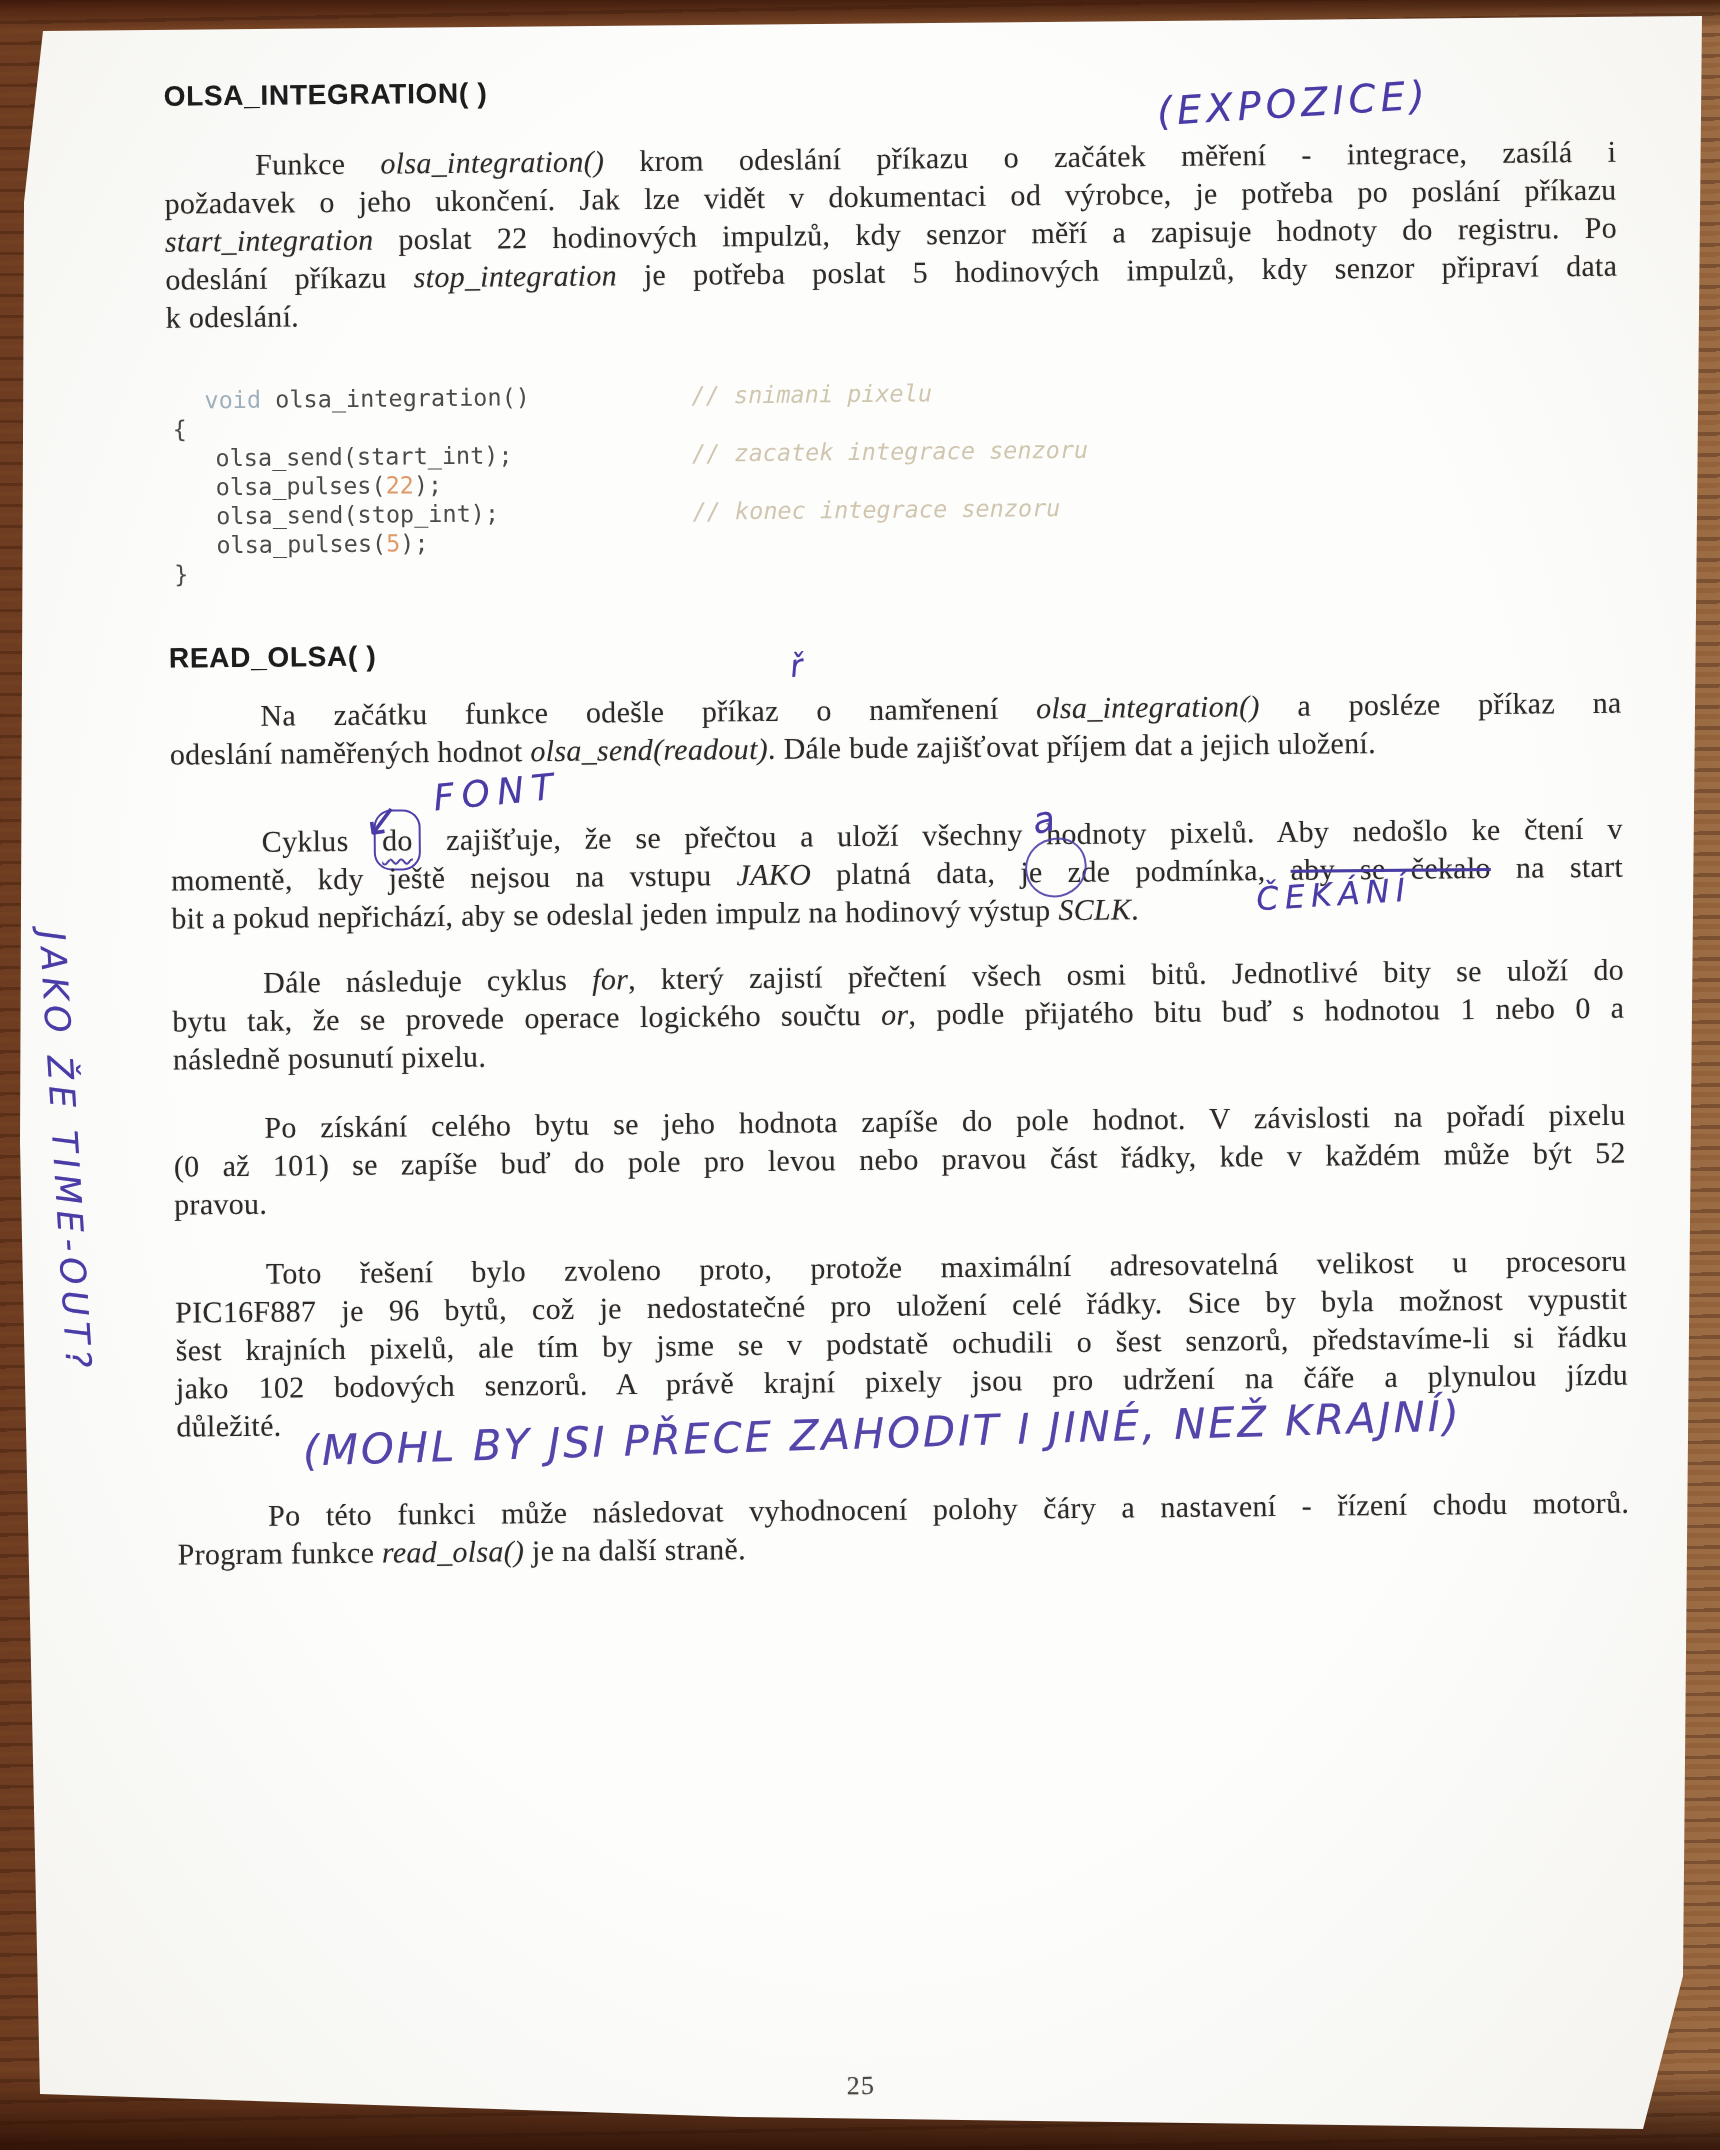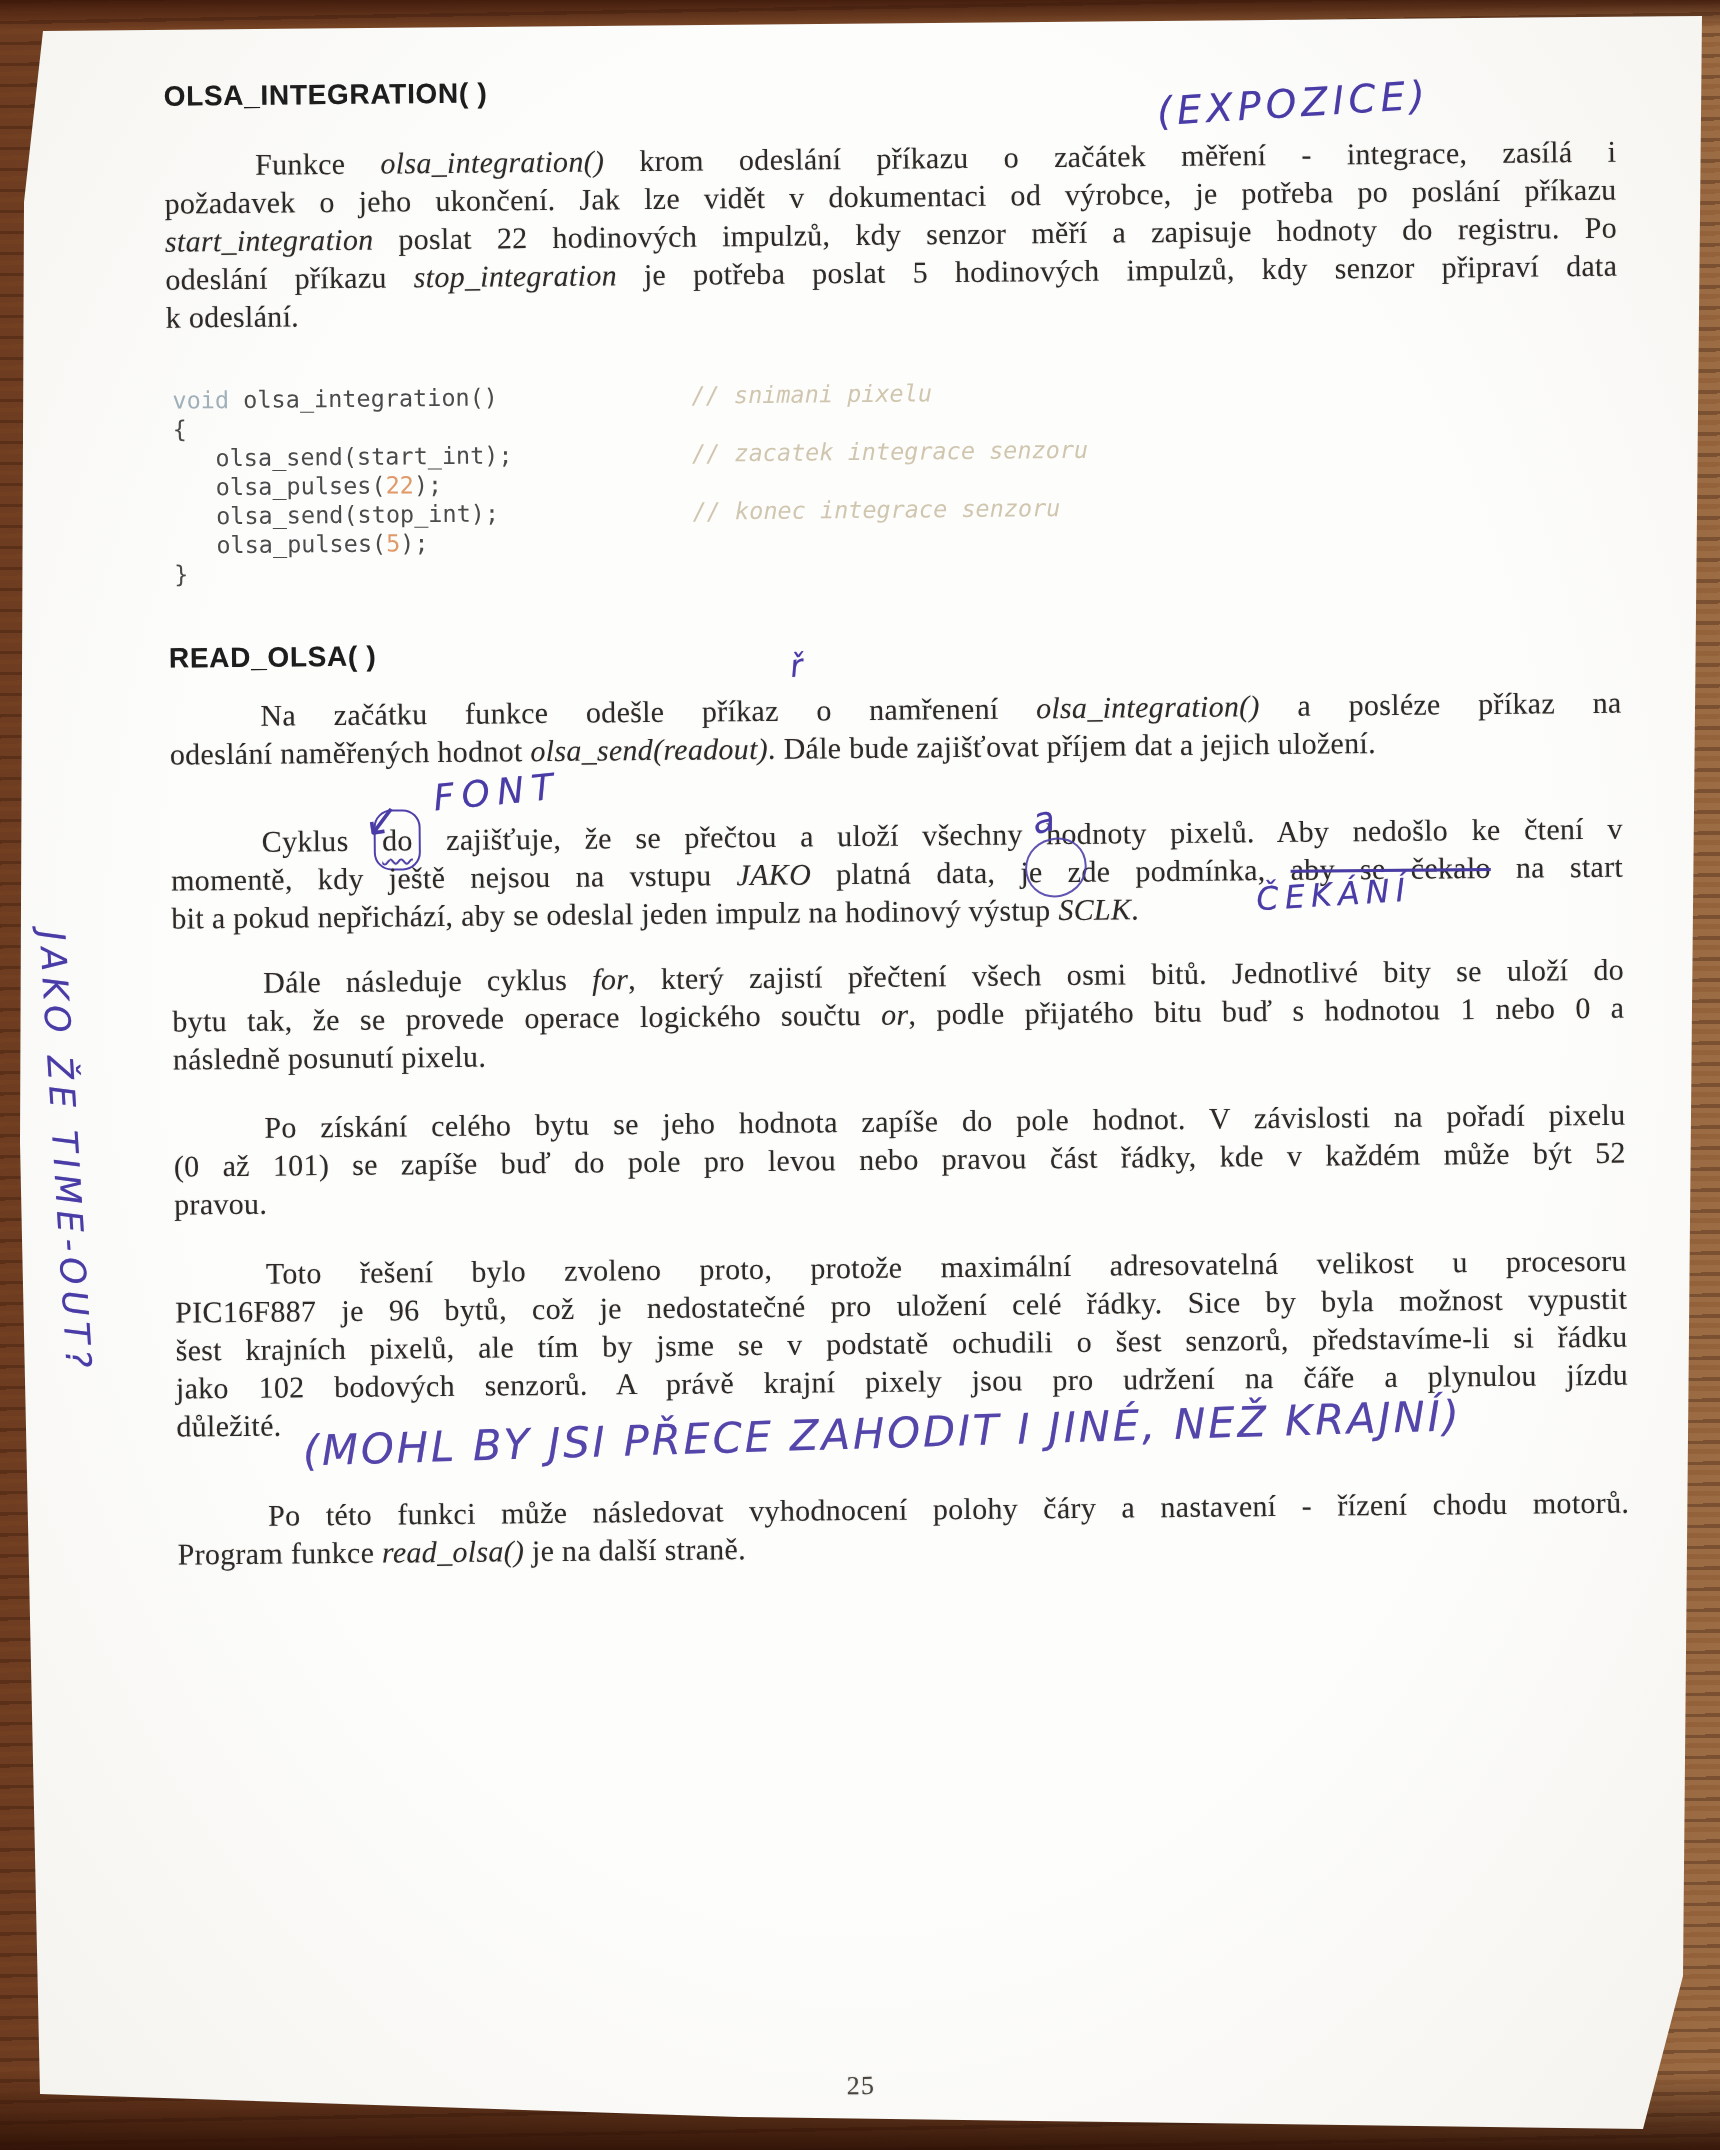--- a/index.html
+++ b/index.html
@@ -46,21 +46,21 @@
   .s-boxed{
     border:2.7px solid #4f41aa; border-radius:18px; padding:12px 6px; margin:0 2px;
     text-decoration: underline wavy #4f41aa 2px; text-underline-offset:8px;
   }
   .code{
     position:absolute; left:179px; top:380px; width:1277px;
     font-family:"DejaVu Sans Mono", monospace; font-size:23.5px; line-height:29px;
     color:#4b4b4b; white-space:pre;
   }
   .code-line{ position:relative; min-height:29px; }
-  .s-kw{ color:#a0b0ba; }
+  .s-kw{ color:#a0b0ba;margin-left:32px; }
   .s-num{ color:#e09a6a;text-align:right; }
   .code-comment{
     position:absolute; left:519px; top:0;
     color:#c9bda2; font-style:italic; opacity:0.85;
   }
   .ink{
     position:absolute; color:#4a3ca6;
     font-family:"DejaVu Sans", sans-serif; font-style:italic;
     text-shadow:0 0 0.7px rgba(74,60,166,0.45);
     white-space:nowrap;

